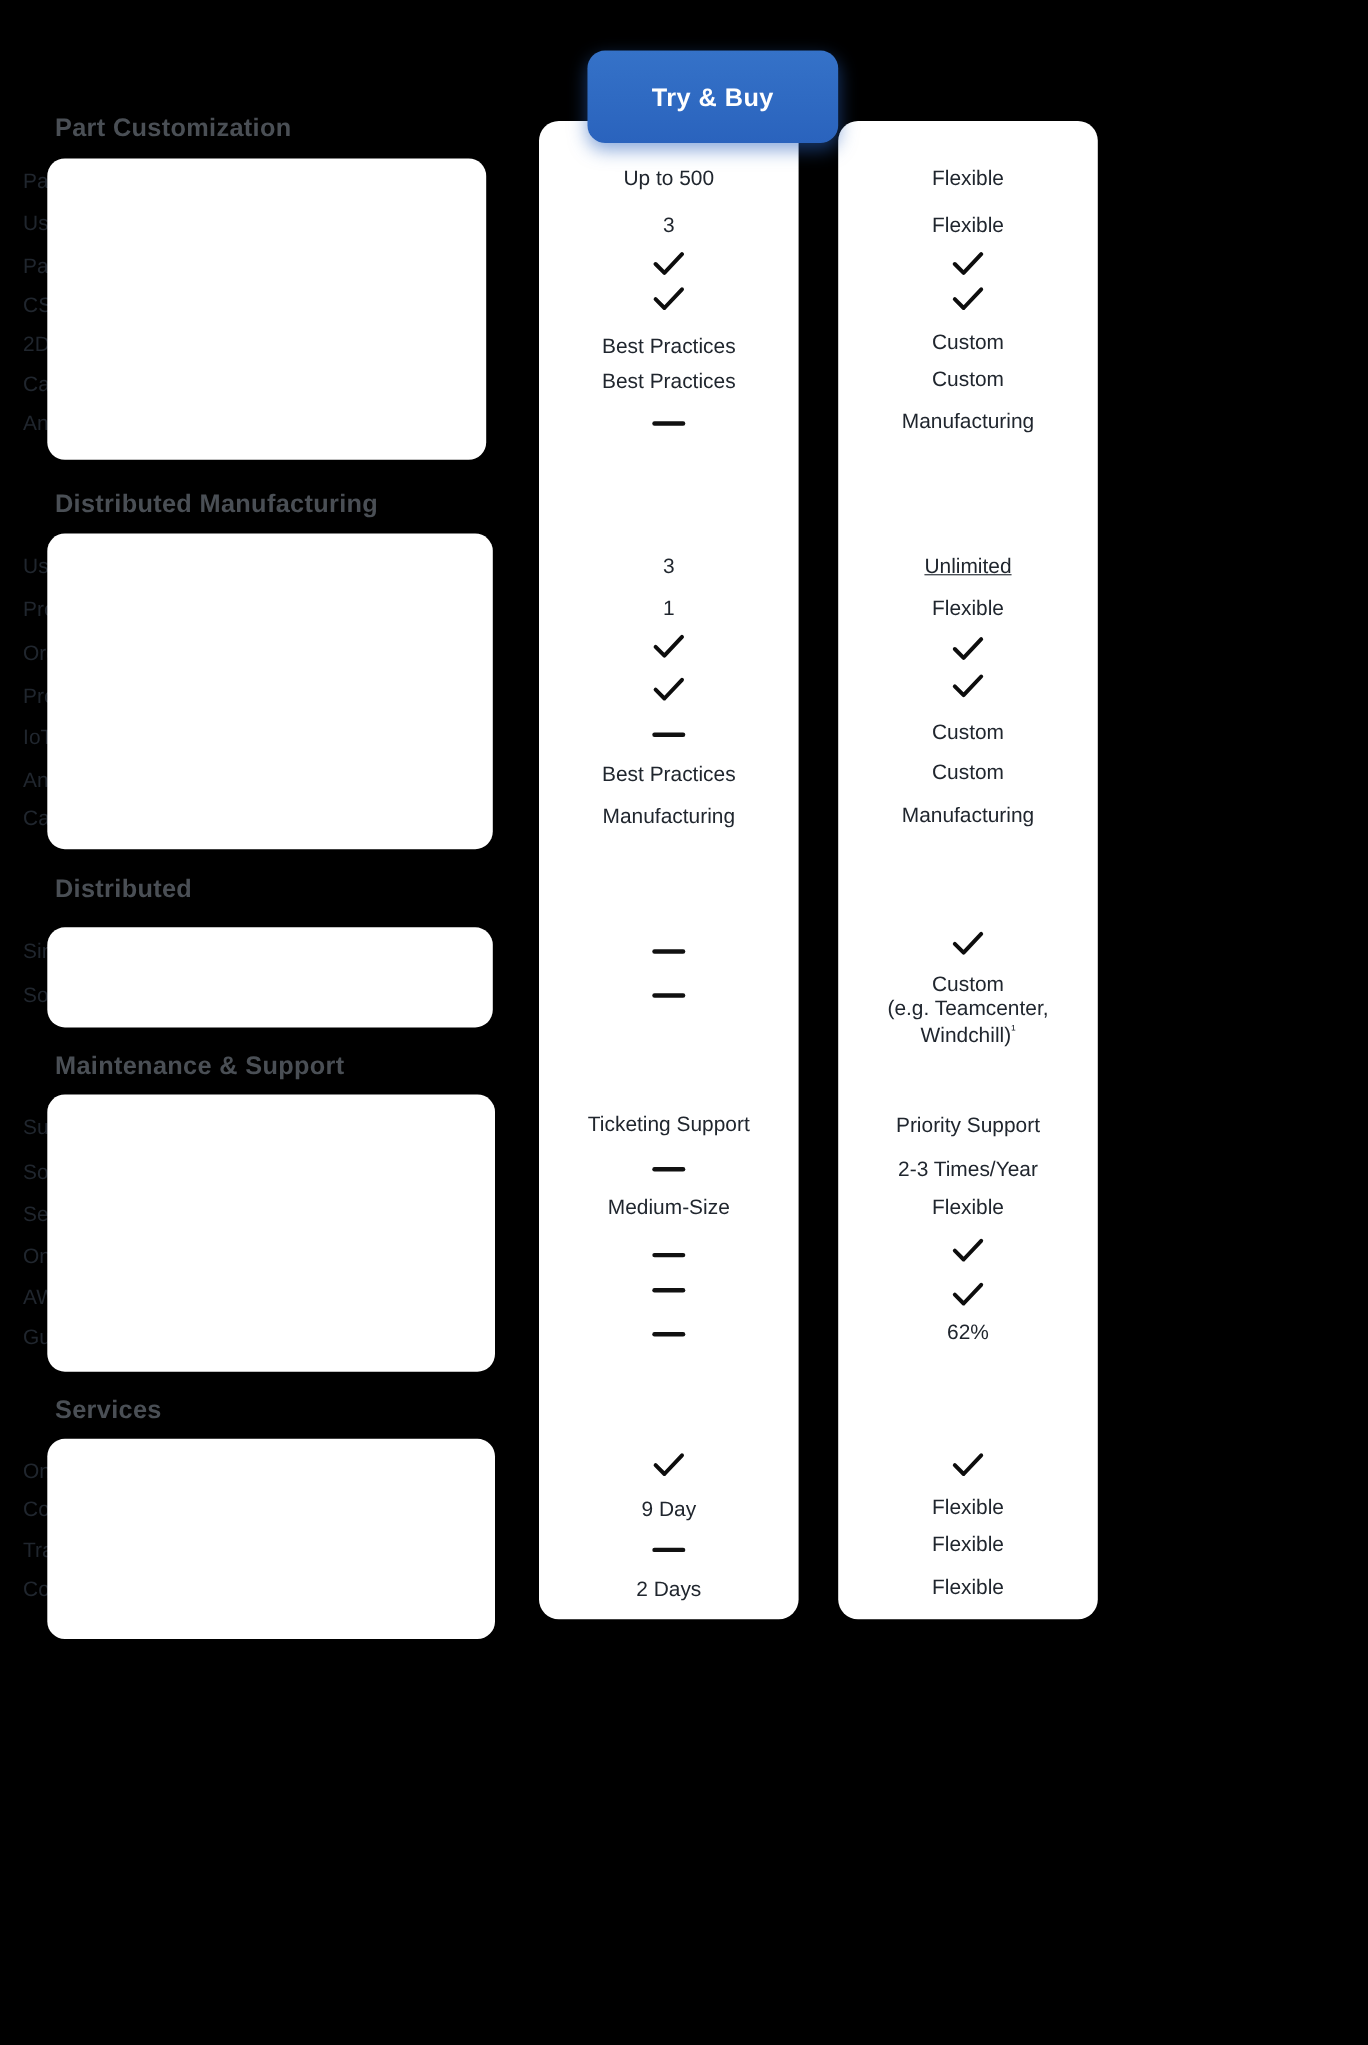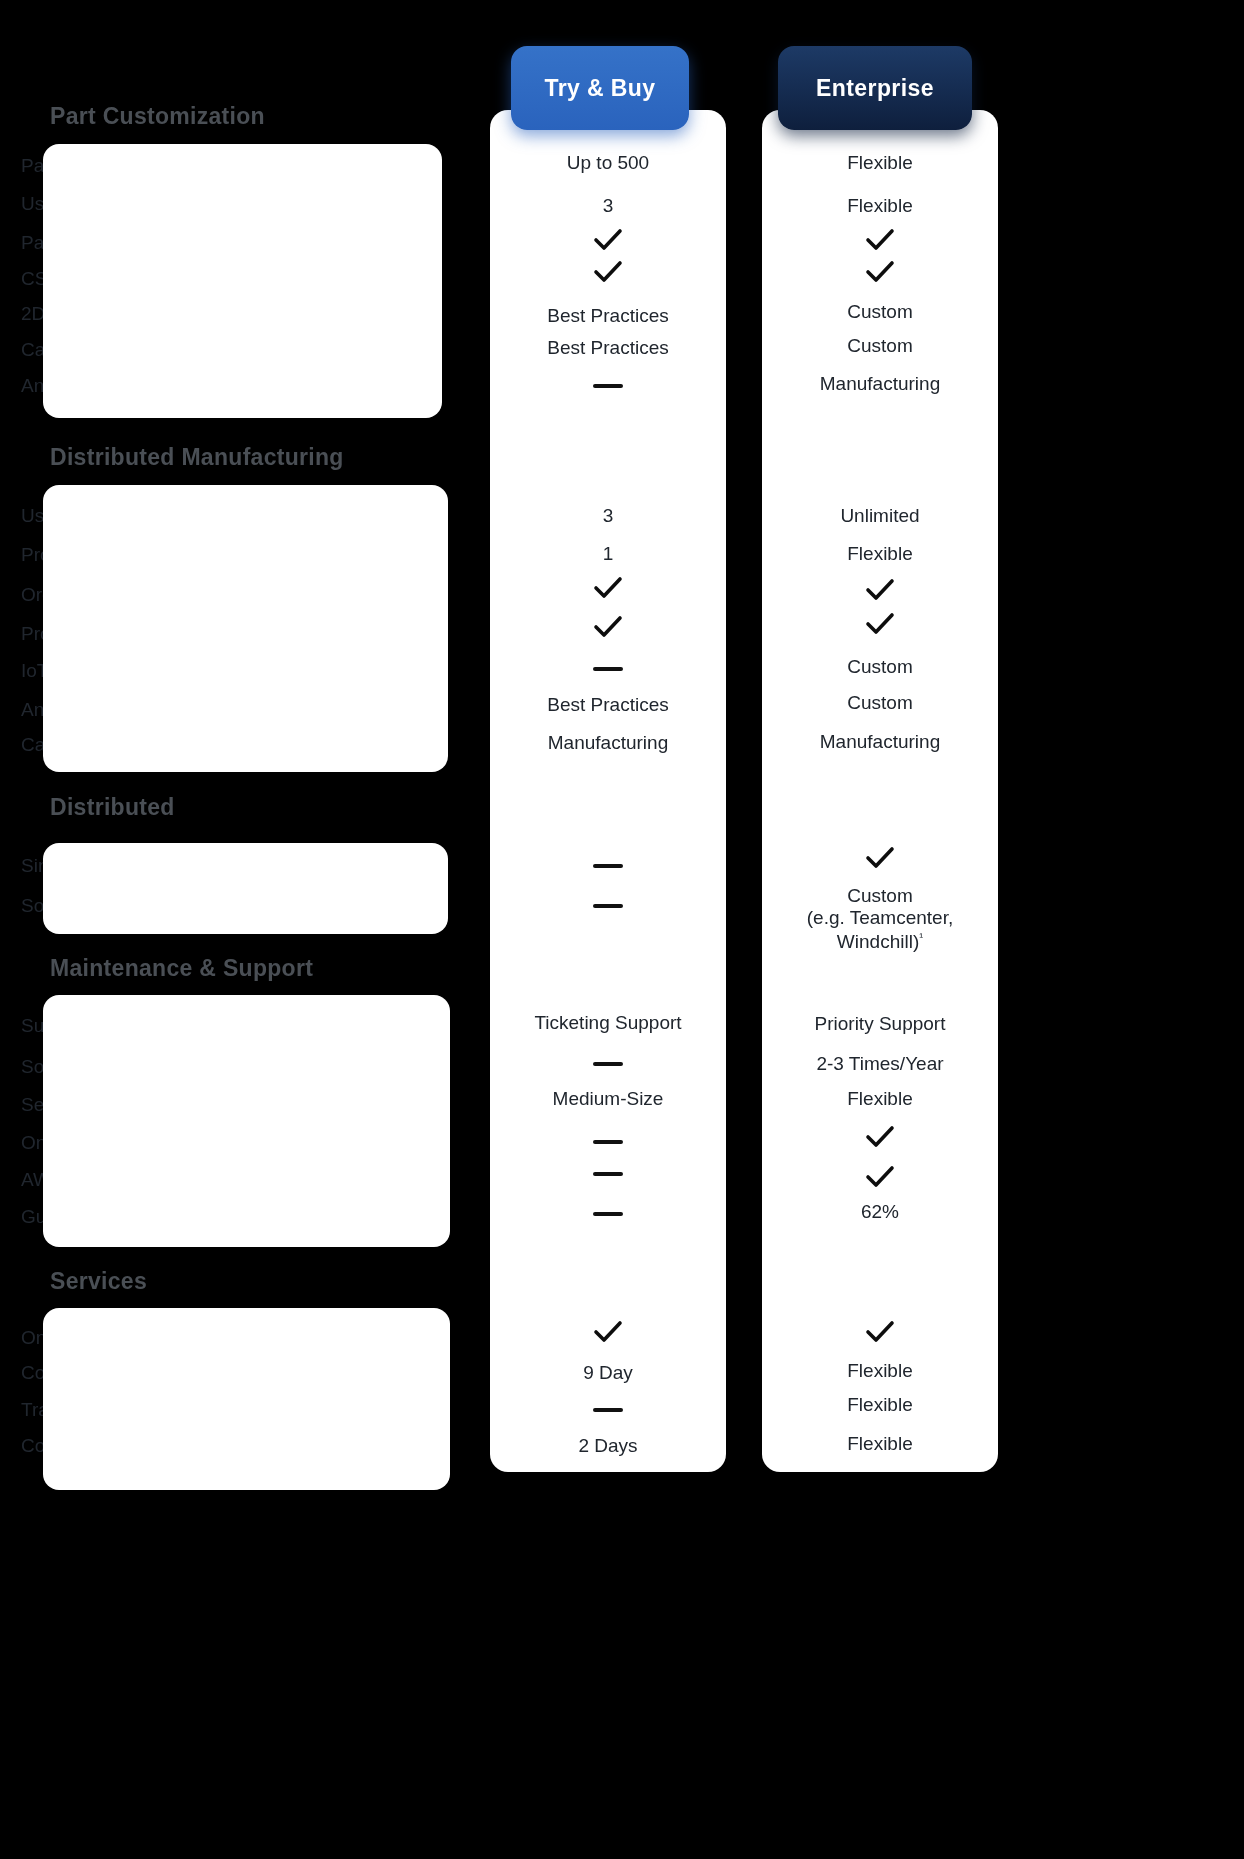--- a/index.html
+++ b/index.html
@@ -16,21 +16,21 @@
     position: absolute;
     border-radius: 16px;
     display: flex; align-items: center; justify-content: center;
     color: #ffffff;
     font-size: 23px;
     font-weight: bold;
     letter-spacing: .4px;
     z-index: 6;
   }
   .badge-try {
-    left: 511px; top: 46px; width: 178px; height: 84px;
+    left: 534px; top: 46px; width: 228px; height: 84px;
     background: linear-gradient(180deg,#3572c8 0%,#2a63bd 100%);
     box-shadow: 0 6px 16px rgba(42,99,189,.55);
   }
   .badge-ent {
     left: 778px; top: 46px; width: 194px; height: 84px;
     background: linear-gradient(180deg,#1d3a66 0%,#0e1f3d 100%);
     box-shadow: 0 6px 16px rgba(14,31,61,.6);
   }
 
   
@@ -92,23 +92,20 @@
   }
   sup { font-size: .62em; vertical-align: super; }
 </style>
 </head>
 <body>
 
 <div class="page">
 
   <div class="badge badge-try">
     <span>Try &amp; Buy</span>
-  </div>
-  <div class="badge badge-ent">
-    <span>Enterprise</span>
   </div>
 
   <div class="plan-col try" id="col-try">
       <div class="cell" style="top: 42px;">Up to 500</div>
       <div class="cell" style="top: 85px;">3</div>
       <div class="cell" style="top: 118px;"><svg width="30" height="24" viewBox="0 0 30 24">
           <path d="M3 12 L11 20 L27 3" stroke="#0d0d0d" stroke-width="3.6" fill="none" stroke-linecap="round" stroke-linejoin="round"></path>
         </svg></div>
       <div class="cell" style="top: 150px;"><svg width="30" height="24" viewBox="0 0 30 24">
           <path d="M3 12 L11 20 L27 3" stroke="#0d0d0d" stroke-width="3.6" fill="none" stroke-linecap="round" stroke-linejoin="round"></path>
@@ -147,21 +144,21 @@
       <div class="cell" style="top: 85px;">Flexible</div>
       <div class="cell" style="top: 118px;"><svg width="30" height="24" viewBox="0 0 30 24">
           <path d="M3 12 L11 20 L27 3" stroke="#0d0d0d" stroke-width="3.6" fill="none" stroke-linecap="round" stroke-linejoin="round"></path>
         </svg></div>
       <div class="cell" style="top: 150px;"><svg width="30" height="24" viewBox="0 0 30 24">
           <path d="M3 12 L11 20 L27 3" stroke="#0d0d0d" stroke-width="3.6" fill="none" stroke-linecap="round" stroke-linejoin="round"></path>
         </svg></div>
       <div class="cell" style="top: 191px;">Custom</div>
       <div class="cell" style="top: 225px;">Custom</div>
       <div class="cell" style="top: 263px;">Manufacturing</div>
-      <div class="cell" style="top: 395px;">Unlimited</div>
+      <div class="cell" style="top: 395px; text-decoration: underline;">Unlimited</div>
       <div class="cell" style="top: 433px;">Flexible</div>
       <div class="cell" style="top: 468px;"><svg width="30" height="24" viewBox="0 0 30 24">
           <path d="M3 12 L11 20 L27 3" stroke="#0d0d0d" stroke-width="3.6" fill="none" stroke-linecap="round" stroke-linejoin="round"></path>
         </svg></div>
       <div class="cell" style="top: 502px;"><svg width="30" height="24" viewBox="0 0 30 24">
           <path d="M3 12 L11 20 L27 3" stroke="#0d0d0d" stroke-width="3.6" fill="none" stroke-linecap="round" stroke-linejoin="round"></path>
         </svg></div>
       <div class="cell" style="top: 546px;">Custom</div>
       <div class="cell" style="top: 582px;">Custom</div>
       <div class="cell" style="top: 621px;">Manufacturing</div>

